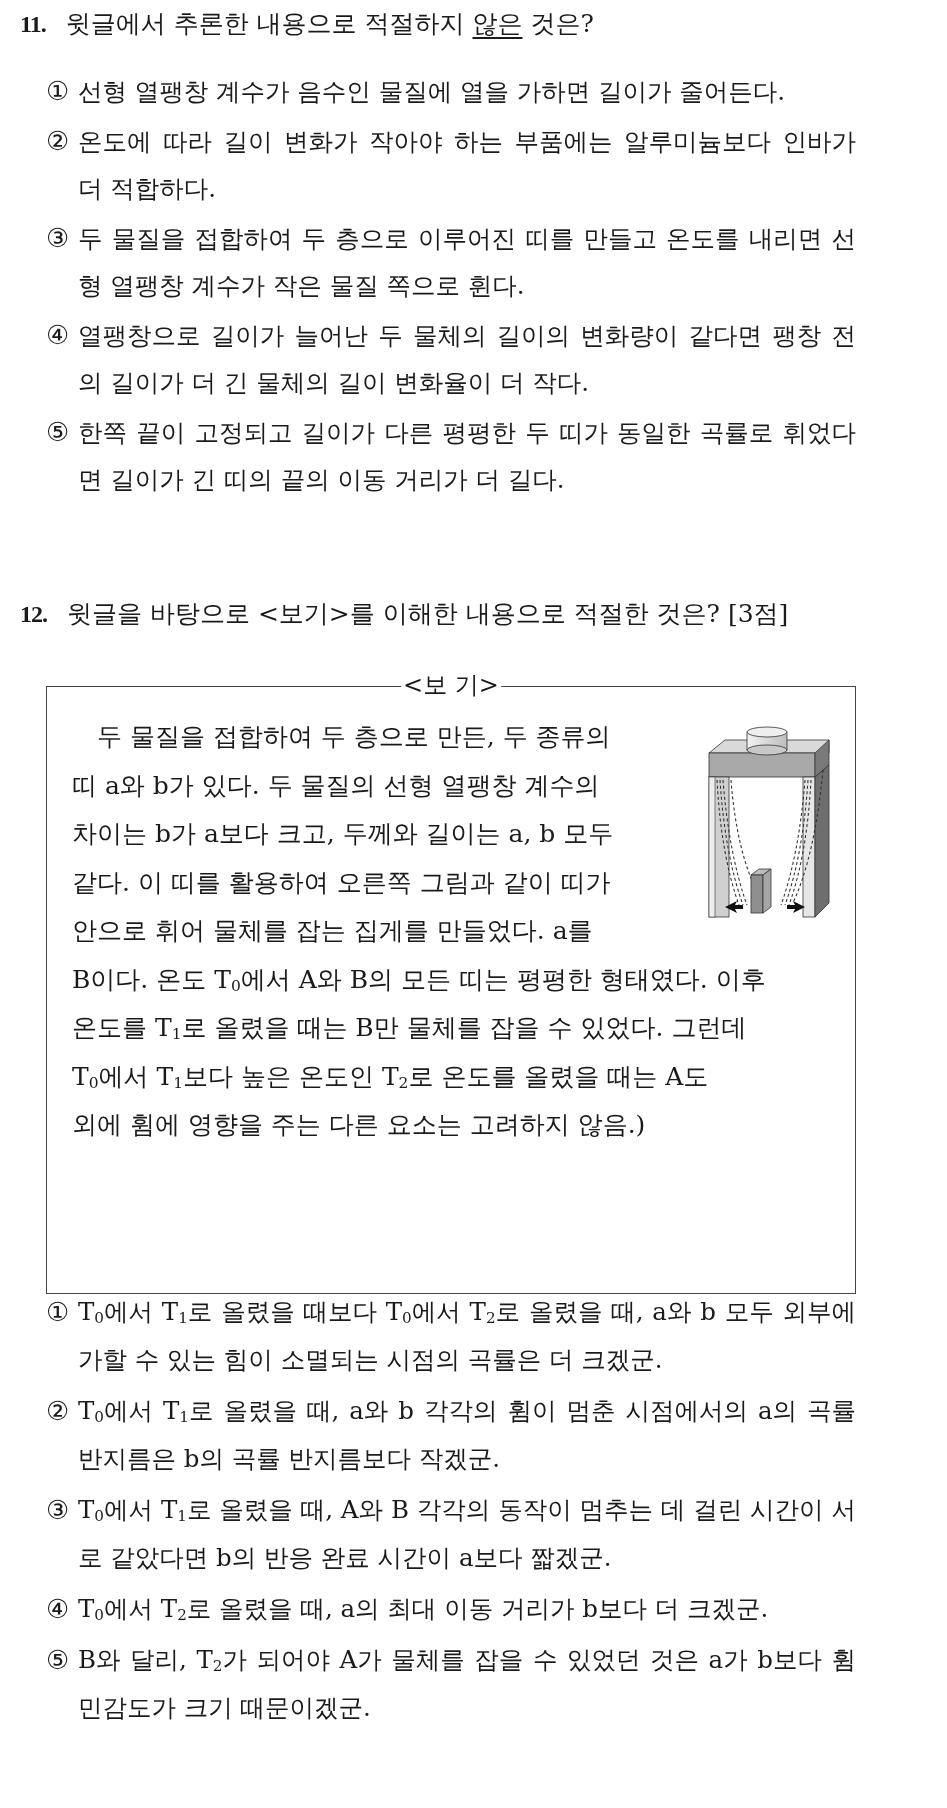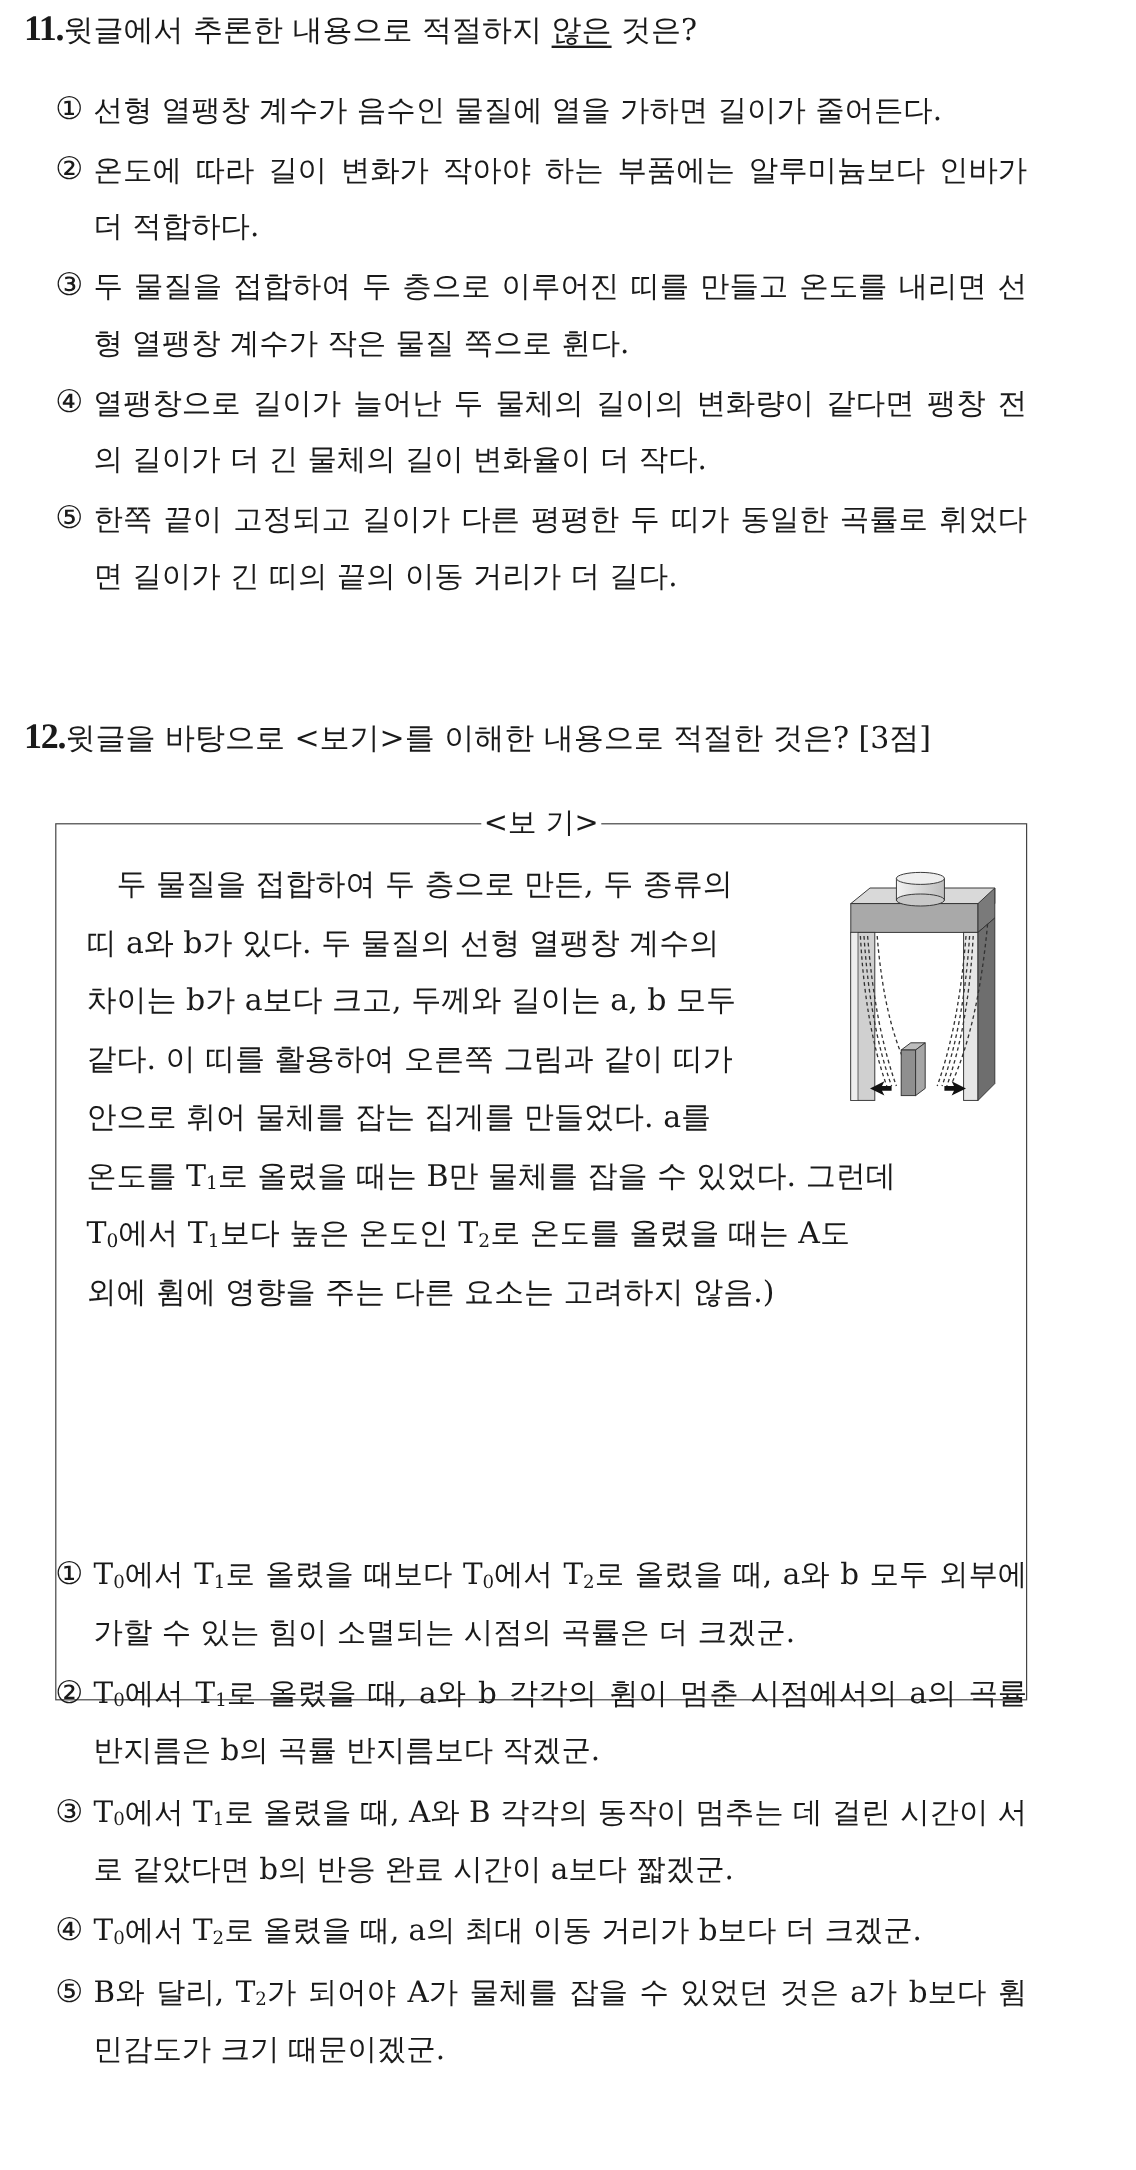--- a/index.html
+++ b/index.html
@@ -1,28 +1,28 @@
 <!DOCTYPE html>
 <html><head>
 <meta charset="utf-8">
 <style>
   html, body { margin:0; padding:0; background:#ffffff; }
   body { width:947px; height:1808px; position:relative; overflow:hidden;
          font-family:"DejaVu Serif","Liberation Serif",serif; color:#1a1a1a; }
   .q-title { position:absolute; left:20px; font-size:25px; line-height:32px; white-space:nowrap; }
-  .q-num { font-family:"Liberation Serif",serif; font-weight:bold; font-size:30px; margin-right:0; letter-spacing:-1px; }
+  .q-num { font-family:"Liberation Serif",serif; font-weight:bold; font-size:24px; margin-right:20px; letter-spacing:-1px; }
   .u { text-decoration:underline; text-underline-offset:5px; }
   .opts { position:absolute; left:46px; width:810px; font-size:24.5px; }
   .opt { display:flex; align-items:flex-start; }
   .opt .mark { width:32px; flex:none; font-family:"DejaVu Sans",sans-serif; font-size:26px; }
   .opt .txt { flex:1; text-align:justify; text-align-last:left; }
   .q11 .opt { line-height:47px; margin-bottom:3px; }
   .q12 .opt { line-height:48px; margin-bottom:3px; }
   sub { font-size:62%; vertical-align:-3px; line-height:0; }
-  .box { position:absolute; left:46px; top:686px; width:810px; height:731px;
+  .box { position:absolute; left:46px; top:686px; width:810px; height:608px;
          border:1.5px solid #444; box-sizing:border-box; }
   .box-label { position:absolute; top:-17px; left:50%; transform:translateX(-50%);
          background:#fff; padding:0 2px; font-size:24px; line-height:30px; white-space:nowrap; }
   .box-text { position:absolute; left:25px; top:26px; width:772px; font-size:25px; line-height:48.5px; }
   .box-text .wrap { width:600px; text-align:justify; }
   .box-text p { margin:0; text-align:justify; }
   .fig { position:absolute; left:660px; top:38px; width:124px; height:196px; }
 </style>
 </head>
 <body>
@@ -61,20 +61,21 @@
 <div class="box">
   <div class="box-label">&lt;보  기&gt;</div>
   <div class="box-text">
     <div class="wrap">
       <p style="text-indent:25px;">두 물질을 접합하여 두 층으로 만든, 두 종류의</p>
       <p>띠 a와 b가 있다. 두 물질의 선형 열팽창 계수의</p>
       <p>차이는 b가 a보다 크고, 두께와 길이는 a, b 모두</p>
       <p>같다. 이 띠를 활용하여 오른쪽 그림과 같이 띠가</p>
       <p>안으로 휘어 물체를 잡는 집게를 만들었다. a를</p>
     </div>
+    <p><span>B이다. 온도 T</span><sub>0</sub><span>에서 A와 B의 모든 띠는 평평한 형태였다. 이후</span></p>
     <p><span>온도를 T</span><sub>1</sub><span>로 올렸을 때는 B만 물체를 잡을 수 있었다. 그런데</span></p>
     <p><span>T</span><sub>0</sub><span>에서 T</span><sub>1</sub><span>보다 높은 온도인 T</span><sub>2</sub><span>로 온도를 올렸을 때는 A도</span></p>
     <p>외에 휨에 영향을 주는 다른 요소는 고려하지 않음.)</p>
   </div>
 
   <svg class="fig" viewBox="0 0 124 196">
     <defs>
       <linearGradient id="cyl" x1="0" x2="1">
           <stop offset="0" stop-color="#f2f2f2"></stop>
           <stop offset="1" stop-color="#bdbdbd"></stop>

